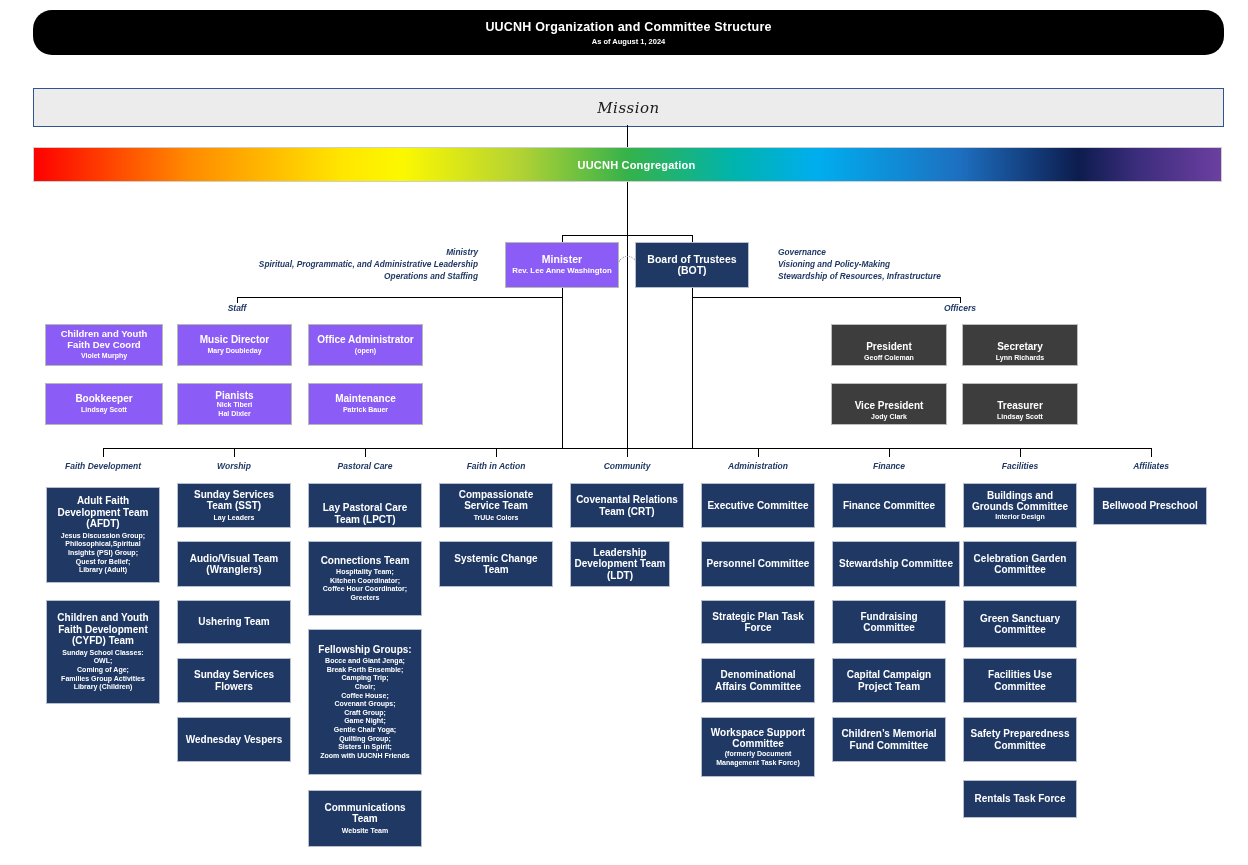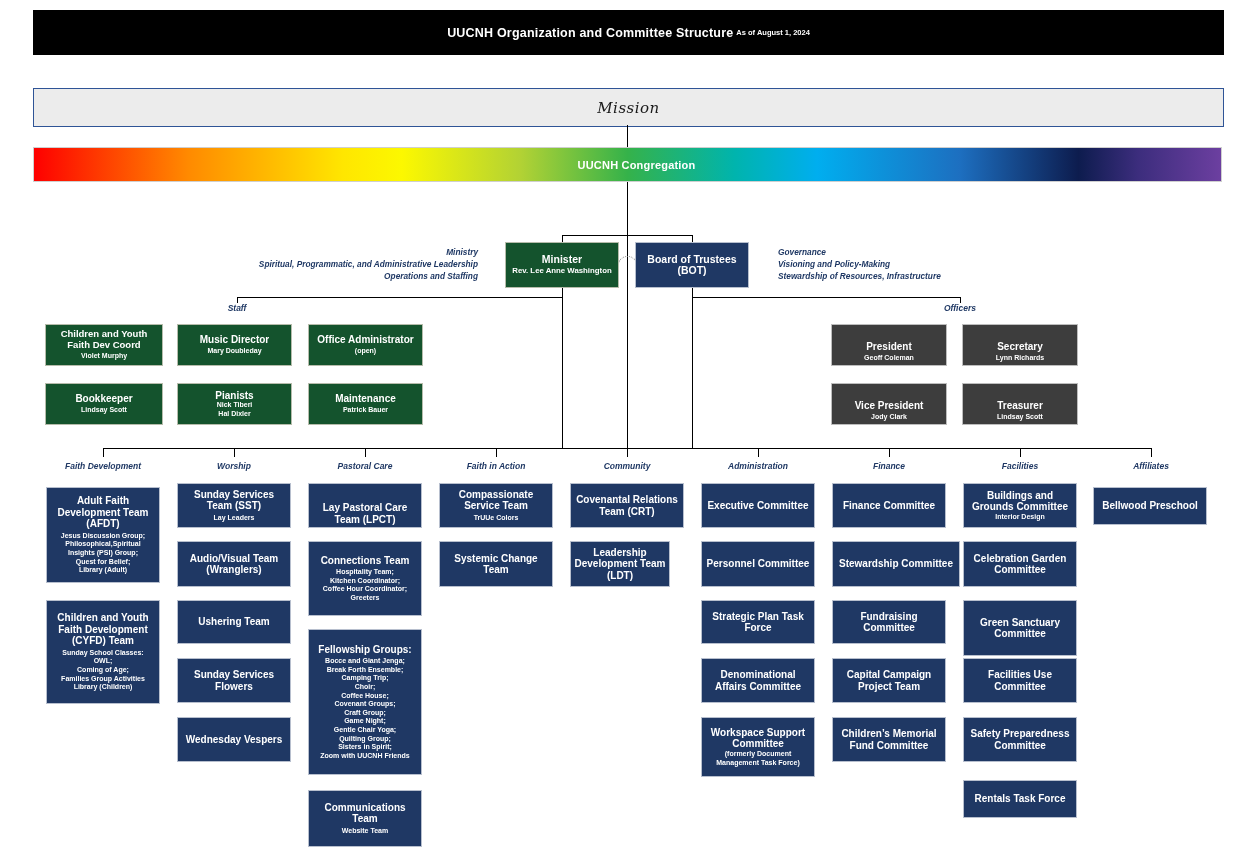--- a/index.html
+++ b/index.html
@@ -3,21 +3,21 @@
 <meta charset="utf-8">
 <style>
   html,body{margin:0;padding:0;background:#fff;}
   .canvas{
     position:relative;width:1248px;height:865px;background:#ffffff;overflow:hidden;
     font-family:"Liberation Sans",sans-serif;
   }
   
   .header-bar{
     position:absolute;left:33px;top:10px;width:1191px;height:45px;background:#000;
-    display:flex;align-items:center;justify-content:center;gap:3px;color:#fff;
+    display:flex;flex-direction:column;align-items:center;justify-content:center;gap:3px;color:#fff;border-radius:19px;
   }
   .header-title{font-size:12.5px;font-weight:bold;letter-spacing:.2px;}
   .header-sub{font-size:7.5px;font-weight:bold;}
   
   .mission-box{
     position:absolute;left:33px;top:88px;width:1189px;height:37px;background:#ececec;
     border:1px solid #2f5496;display:flex;align-items:center;justify-content:center;
   }
   .mission-label{font-family:"DejaVu Serif",serif;font-style:italic;font-size:15px;color:#1a1a1a;letter-spacing:.5px;}
   
@@ -32,21 +32,21 @@
   .vline{position:absolute;width:1px;background:#000;}
   .dotted-arc{position:absolute;left:618px;top:256px;width:17px;height:9px;border:1px dotted #6a6a6a;border-bottom:none;border-radius:9px 9px 0 0;background:transparent;}
   
   .box{
     position:absolute;display:flex;flex-direction:column;align-items:center;justify-content:center;
     text-align:center;color:#fff;box-sizing:border-box;padding:2px 3px;
   }
   .box .t{font-weight:bold;font-size:10px;line-height:11.5px;white-space:pre-line;}
   .box .s{font-weight:bold;font-size:7px;line-height:8.6px;margin-top:2px;white-space:pre-line;}
   .big .t{font-size:10.5px;}
-  .green{background:#14532d;border:1px solid #b6bcab;}
+  .green{background:#8b5cf6;border:1px solid #b6bcab;}
   .navy{background:#1f3864;border:1px solid #b7bfce;}
   .gray{background:#3d3d3d;border:1px solid #bdbdbd;justify-content:flex-end;}
   
   .note{
     position:absolute;font-style:italic;font-weight:600;font-size:8.3px;line-height:12px;
     color:#1f3864;white-space:pre-line;
   }
   .grp-label{position:absolute;width:90px;text-align:center;font-style:italic;font-weight:600;font-size:8.5px;color:#1f3864;}
   .col-label{position:absolute;width:120px;top:461px;text-align:center;font-style:italic;font-weight:600;font-size:8.5px;color:#1f3864;}
 </style>
@@ -274,21 +274,21 @@
     <div class="t">Children’s Memorial Fund Committee</div>
   </div>
 
   <div class="box navy" style="left:963px;top:483px;width:114px;height:45px;">
     <div class="t">Buildings and Grounds Committee</div>
     <div class="s" style="margin-top:0;">Interior Design</div>
   </div>
   <div class="box navy" style="left:963px;top:541px;width:114px;height:46px;">
     <div class="t">Celebration Garden Committee</div>
   </div>
-  <div class="box navy" style="left:963px;top:600px;width:114px;height:56px;">
+  <div class="box navy" style="left:963px;top:600px;width:114px;height:48px;">
     <div class="t">Green Sanctuary Committee</div>
   </div>
   <div class="box navy" style="left:963px;top:658px;width:114px;height:45px;">
     <div class="t">Facilities Use Committee</div>
   </div>
   <div class="box navy" style="left:963px;top:717px;width:114px;height:45px;">
     <div class="t">Safety Preparedness Committee</div>
   </div>
   <div class="box navy" style="left:963px;top:780px;width:114px;height:38px;">
     <div class="t">Rentals Task Force</div>

